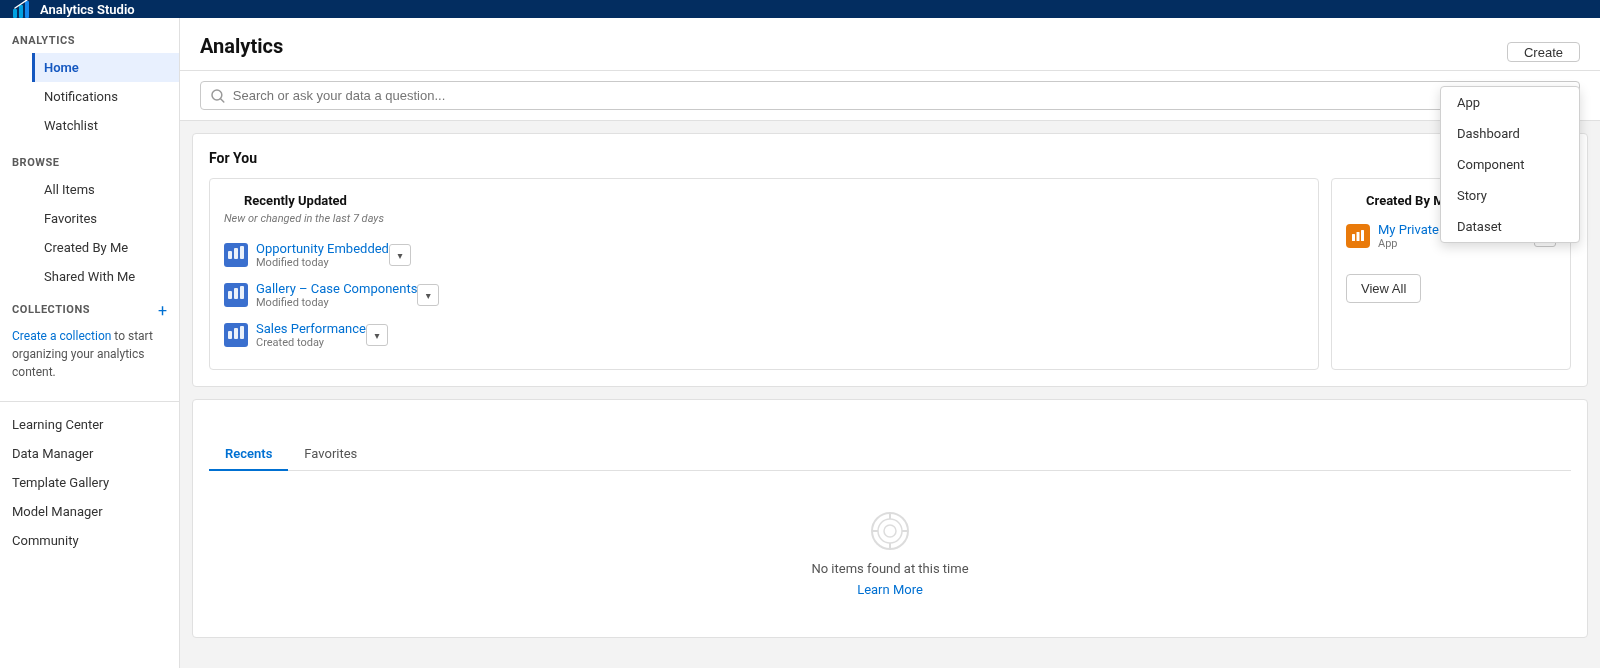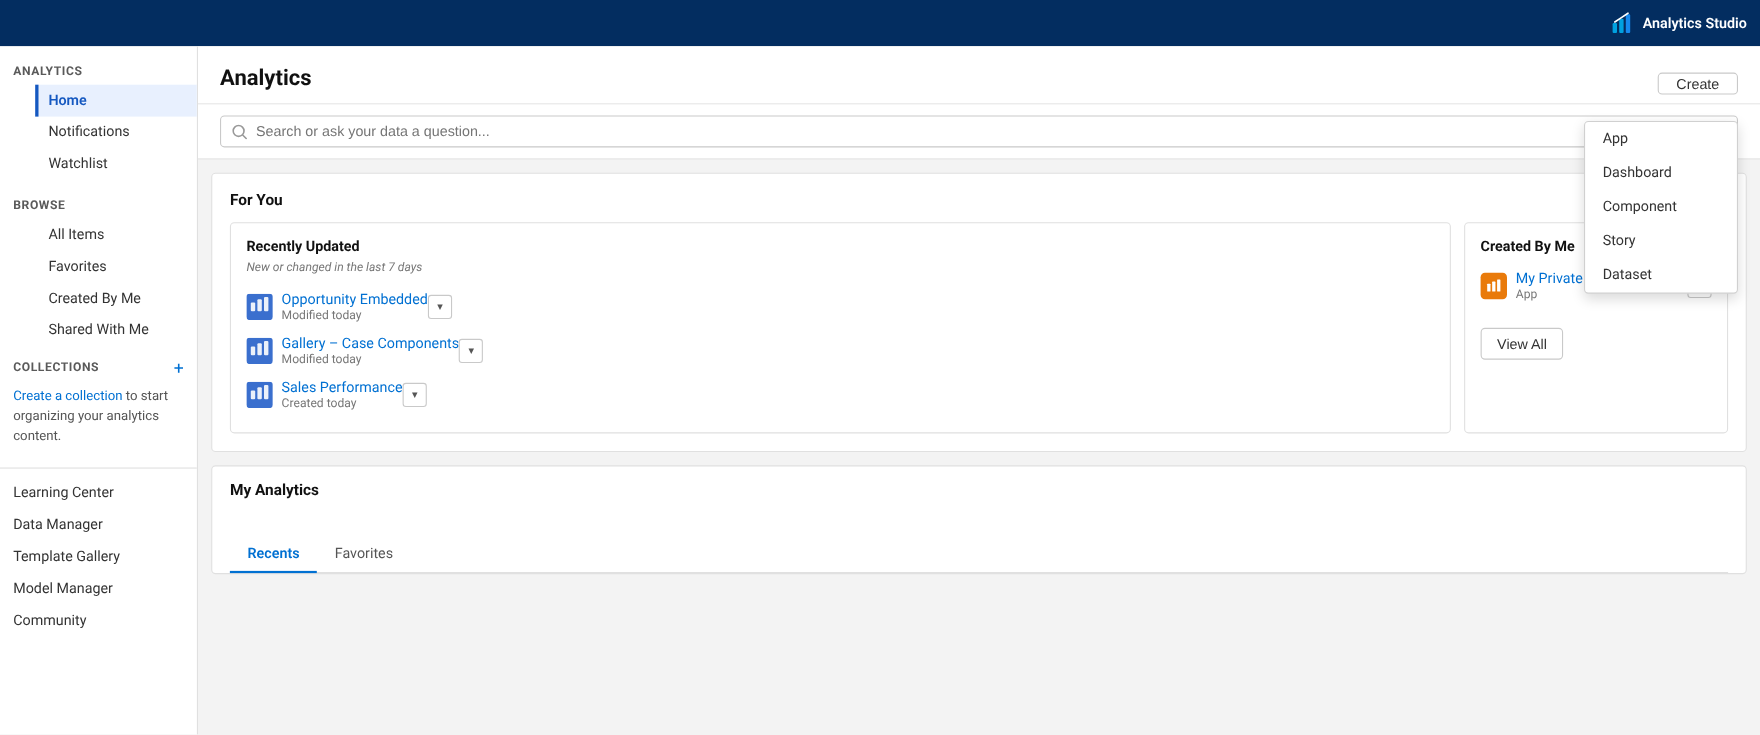--- a/index.html
+++ b/index.html
@@ -1,19 +1,19 @@
 <!DOCTYPE html>
 <html><head>
   <meta charset="utf-8">
   <style>
     * { box-sizing: border-box; margin: 0; padding: 0; }
     body { font-family: -apple-system, BlinkMacSystemFont, 'Segoe UI', Roboto, sans-serif; font-size: 13px; color: #333; background: #f3f3f3; display: flex; flex-direction: column; height: 668px; overflow: hidden; }
 
     
-    .topbar { height: 42px; background: #032d60; display: flex; align-items: center; padding: 0 12px; gap: 8px; flex-shrink: 0; justify-content: flex-end; }
+    .topbar { height: 18px; background: #032d60; display: flex; align-items: center; padding: 0 12px; gap: 8px; flex-shrink: 0; }
     .topbar-logo { width: 20px; height: 20px; flex-shrink: 0; }
     .topbar-title { color: #fff; font-size: 13px; font-weight: 600; }
 
     
     .main-layout { display: flex; flex: 1; overflow: hidden; }
 
     
     .sidebar { width: 180px; background: #fff; border-right: 1px solid #e0e0e0; overflow-y: auto; flex-shrink: 0; padding-bottom: 16px; }
     .sidebar-section-label { font-size: 11px; font-weight: 700; color: #5a5a5a; padding: 16px 12px 6px 12px; text-transform: uppercase; letter-spacing: 0.05em; }
     .sidebar-item { display: block; padding: 7px 12px; color: #333; text-decoration: none; cursor: pointer; font-size: 13px; margin-left: 32px; }
@@ -42,21 +42,21 @@
     .search-bar-wrap { background: #fff; padding: 10px 20px; border-bottom: 1px solid #e0e0e0; }
     .search-bar { display: flex; align-items: center; gap: 8px; border: 1px solid #c9c9c9; border-radius: 4px; padding: 6px 10px; background: #fff; }
     .search-bar input { border: none; outline: none; font-size: 13px; color: #555; width: 100%; background: transparent; }
 
     
     .section { background: #fff; margin: 12px; border-radius: 4px; border: 1px solid #e0e0e0; padding: 16px; }
     .section-title { font-size: 14px; font-weight: 700; color: #111; margin-bottom: 12px; }
 
     .cards-row { display: flex; gap: 12px; }
     .card { border: 1px solid #e0e0e0; border-radius: 4px; padding: 14px; flex: 1; min-width: 0; background: #fff; }
-    .card-title { font-size: 13px; font-weight: 700; color: #111; margin-bottom: 4px; }
+    .card-title { font-size: 13px; font-weight: 700; color: #111; margin-bottom: 4px; margin-left: 20px; }
     .card-subtitle { font-size: 11px; color: #777; margin-bottom: 10px; font-style: italic; }
 
     .list-item-row { display: flex; align-items: center; padding: 6px 0; }
     .list-item-left { display: flex; align-items: center; gap: 8px; }
     .list-item-icon { width: 24px; height: 24px; flex-shrink: 0; }
     .list-item-info { display: flex; flex-direction: column; }
     .list-item-name { color: #0070d2; text-decoration: none; font-size: 13px; }
     .list-item-meta { font-size: 11px; color: #777; }
     .dropdown-arrow-btn { background: none; border: 1px solid #c9c9c9; border-radius: 3px; width: 22px; height: 22px; cursor: pointer; display: flex; align-items: center; justify-content: center; font-size: 10px; color: #555; }
 
@@ -226,22 +226,34 @@
             <button class="dropdown-arrow-btn">▾</button>
           </div>
           <button class="view-all-btn">View All</button>
         </div>
 
       </div>
     </div>
 
     <div class="analytics-section">
       <div class="analytics-header">
-        <div class="analytics-title">My Analytics</div>
         <div class="tabs-row">
           <div class="tab active">Recents</div>
           <div class="tab">Favorites</div>
         </div>
       </div>
+      <div class="empty-state">
+        <svg class="empty-icon" viewBox="0 0 40 40" fill="none">
+          <circle cx="20" cy="20" r="18" stroke="#aaa" stroke-width="2" fill="none"></circle>
+          <circle cx="20" cy="20" r="12" stroke="#aaa" stroke-width="1.5" fill="none"></circle>
+          <circle cx="20" cy="20" r="6" stroke="#aaa" stroke-width="1.5" fill="none"></circle>
+          <line x1="20" y1="2" x2="20" y2="8" stroke="#aaa" stroke-width="2"></line>
+          <line x1="20" y1="32" x2="20" y2="38" stroke="#aaa" stroke-width="2"></line>
+          <line x1="2" y1="20" x2="8" y2="20" stroke="#aaa" stroke-width="2"></line>
+          <line x1="32" y1="20" x2="38" y2="20" stroke="#aaa" stroke-width="2"></line>
+        </svg>
+        <div class="empty-text">No items found at this time</div>
+        <a href="#" class="empty-link">Learn More</a>
+      </div>
     </div>
 
   </div>
 </div>
 
 </body></html>

